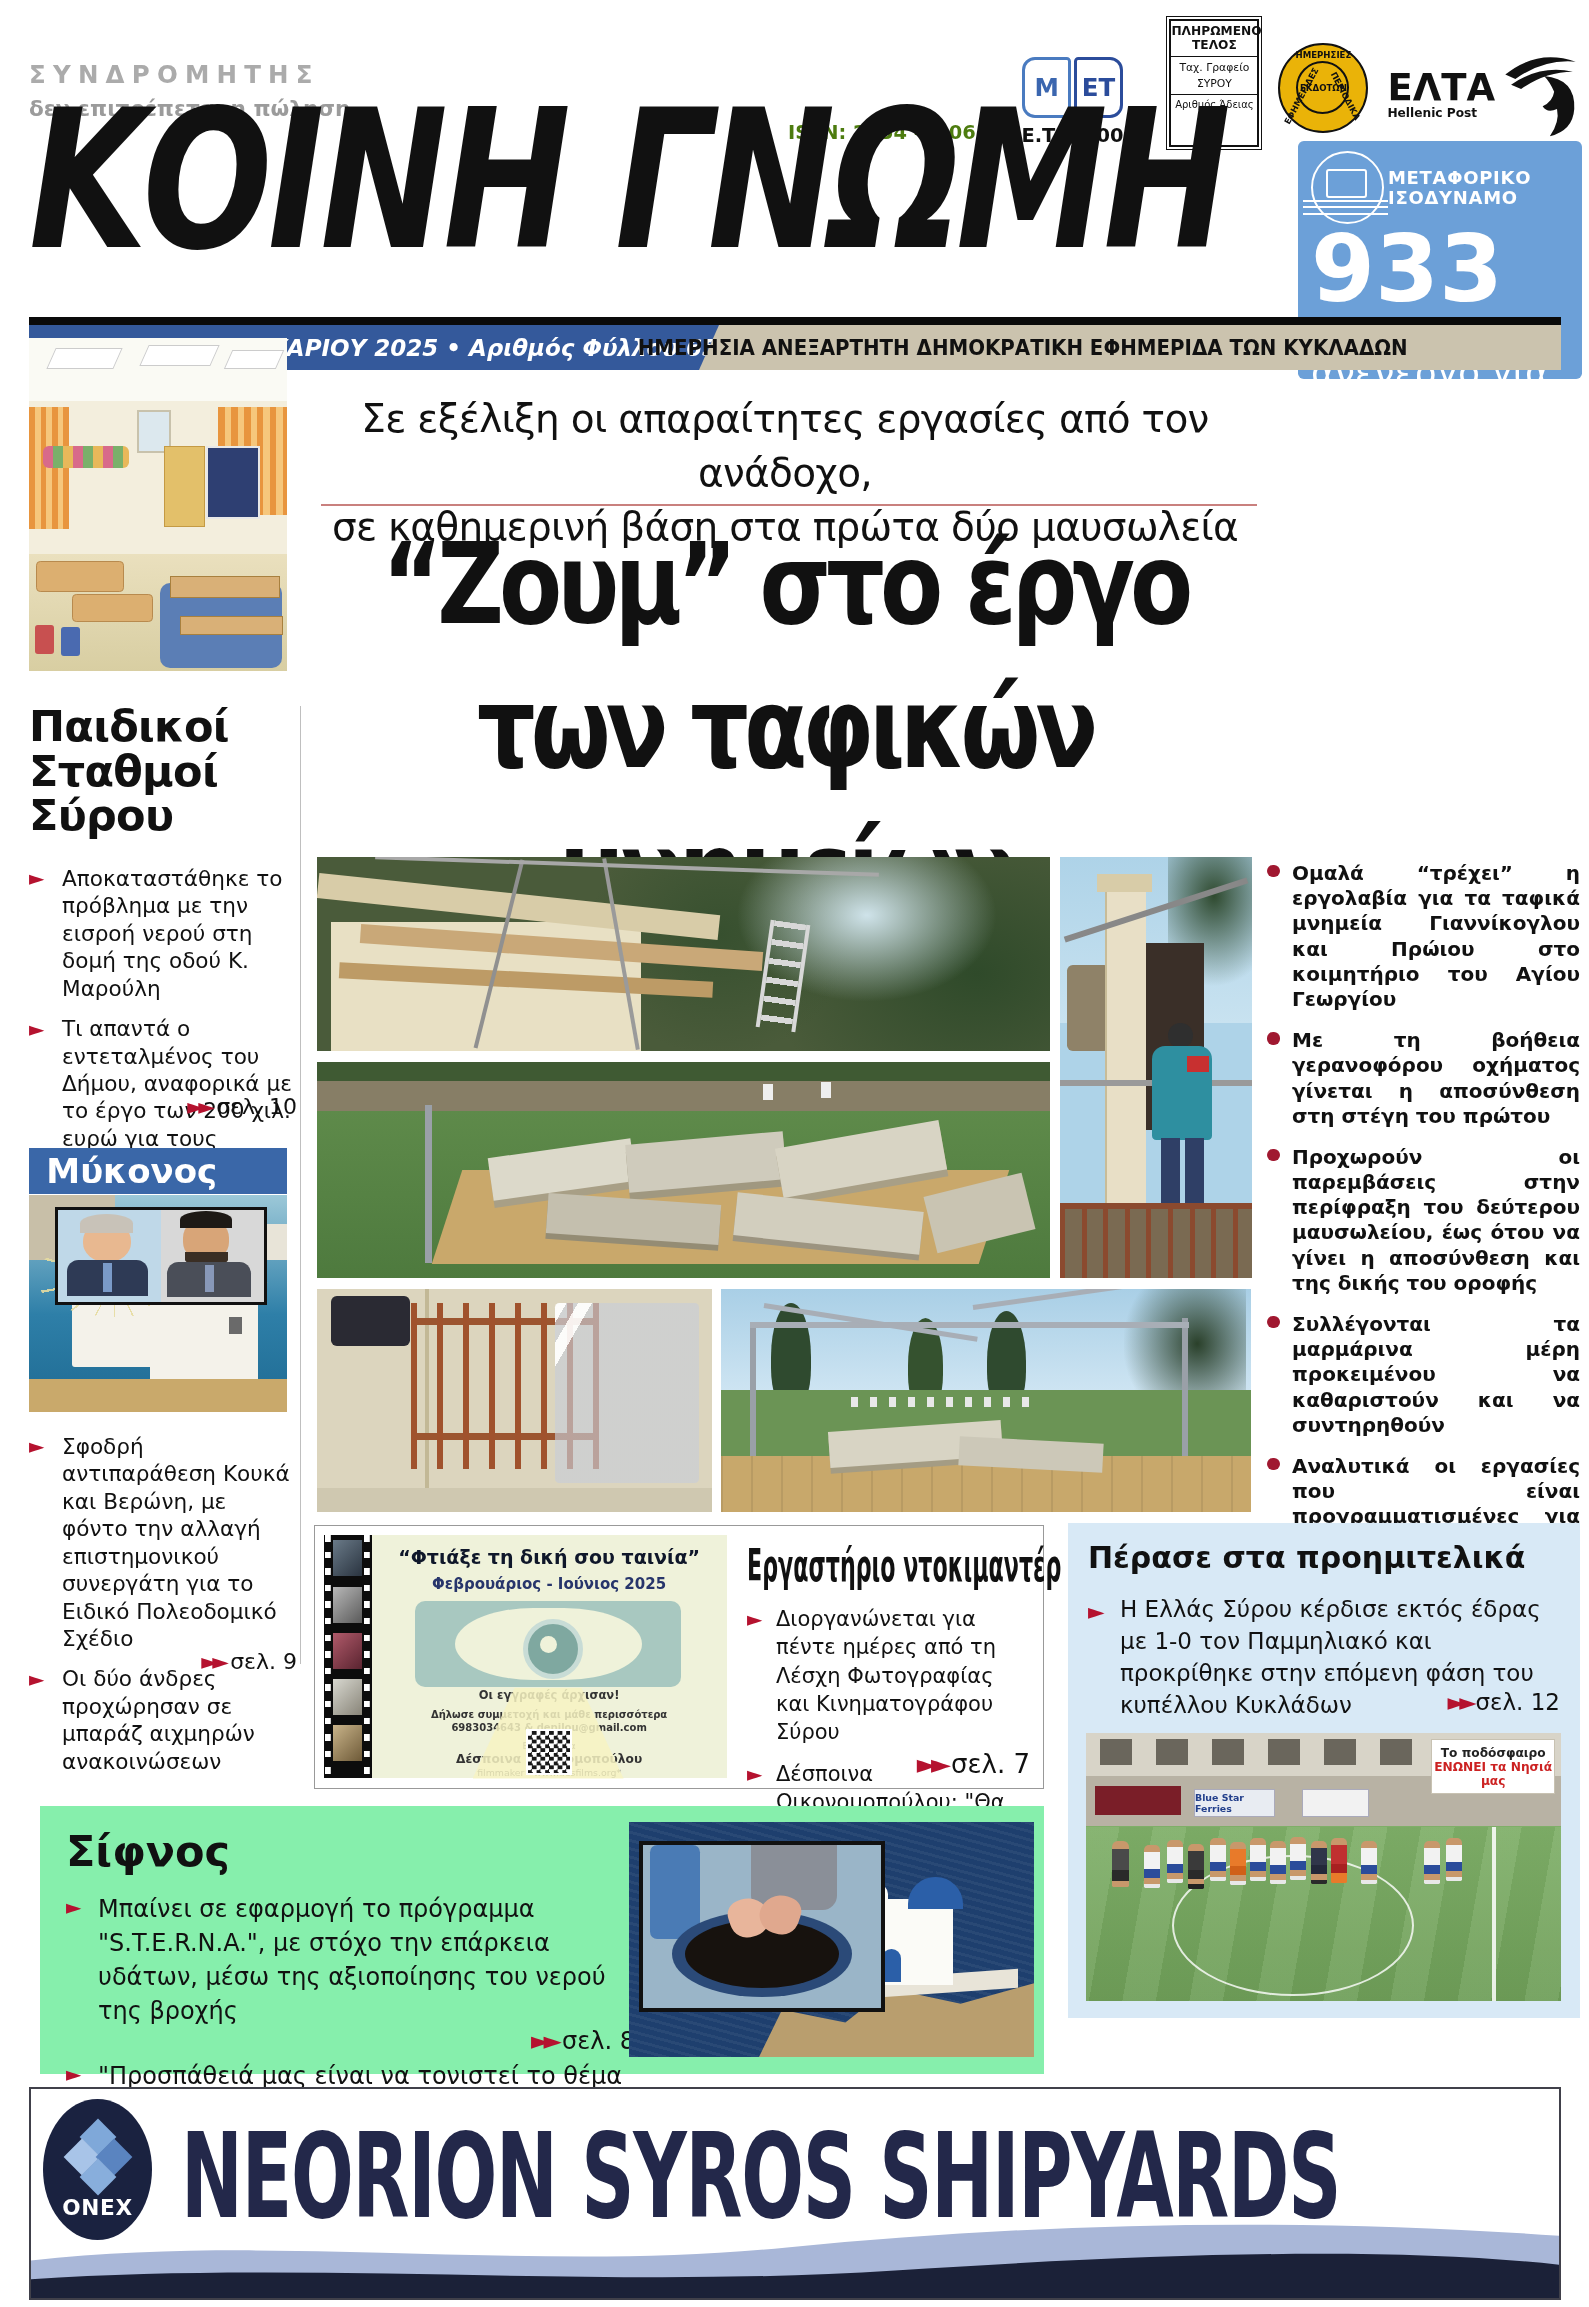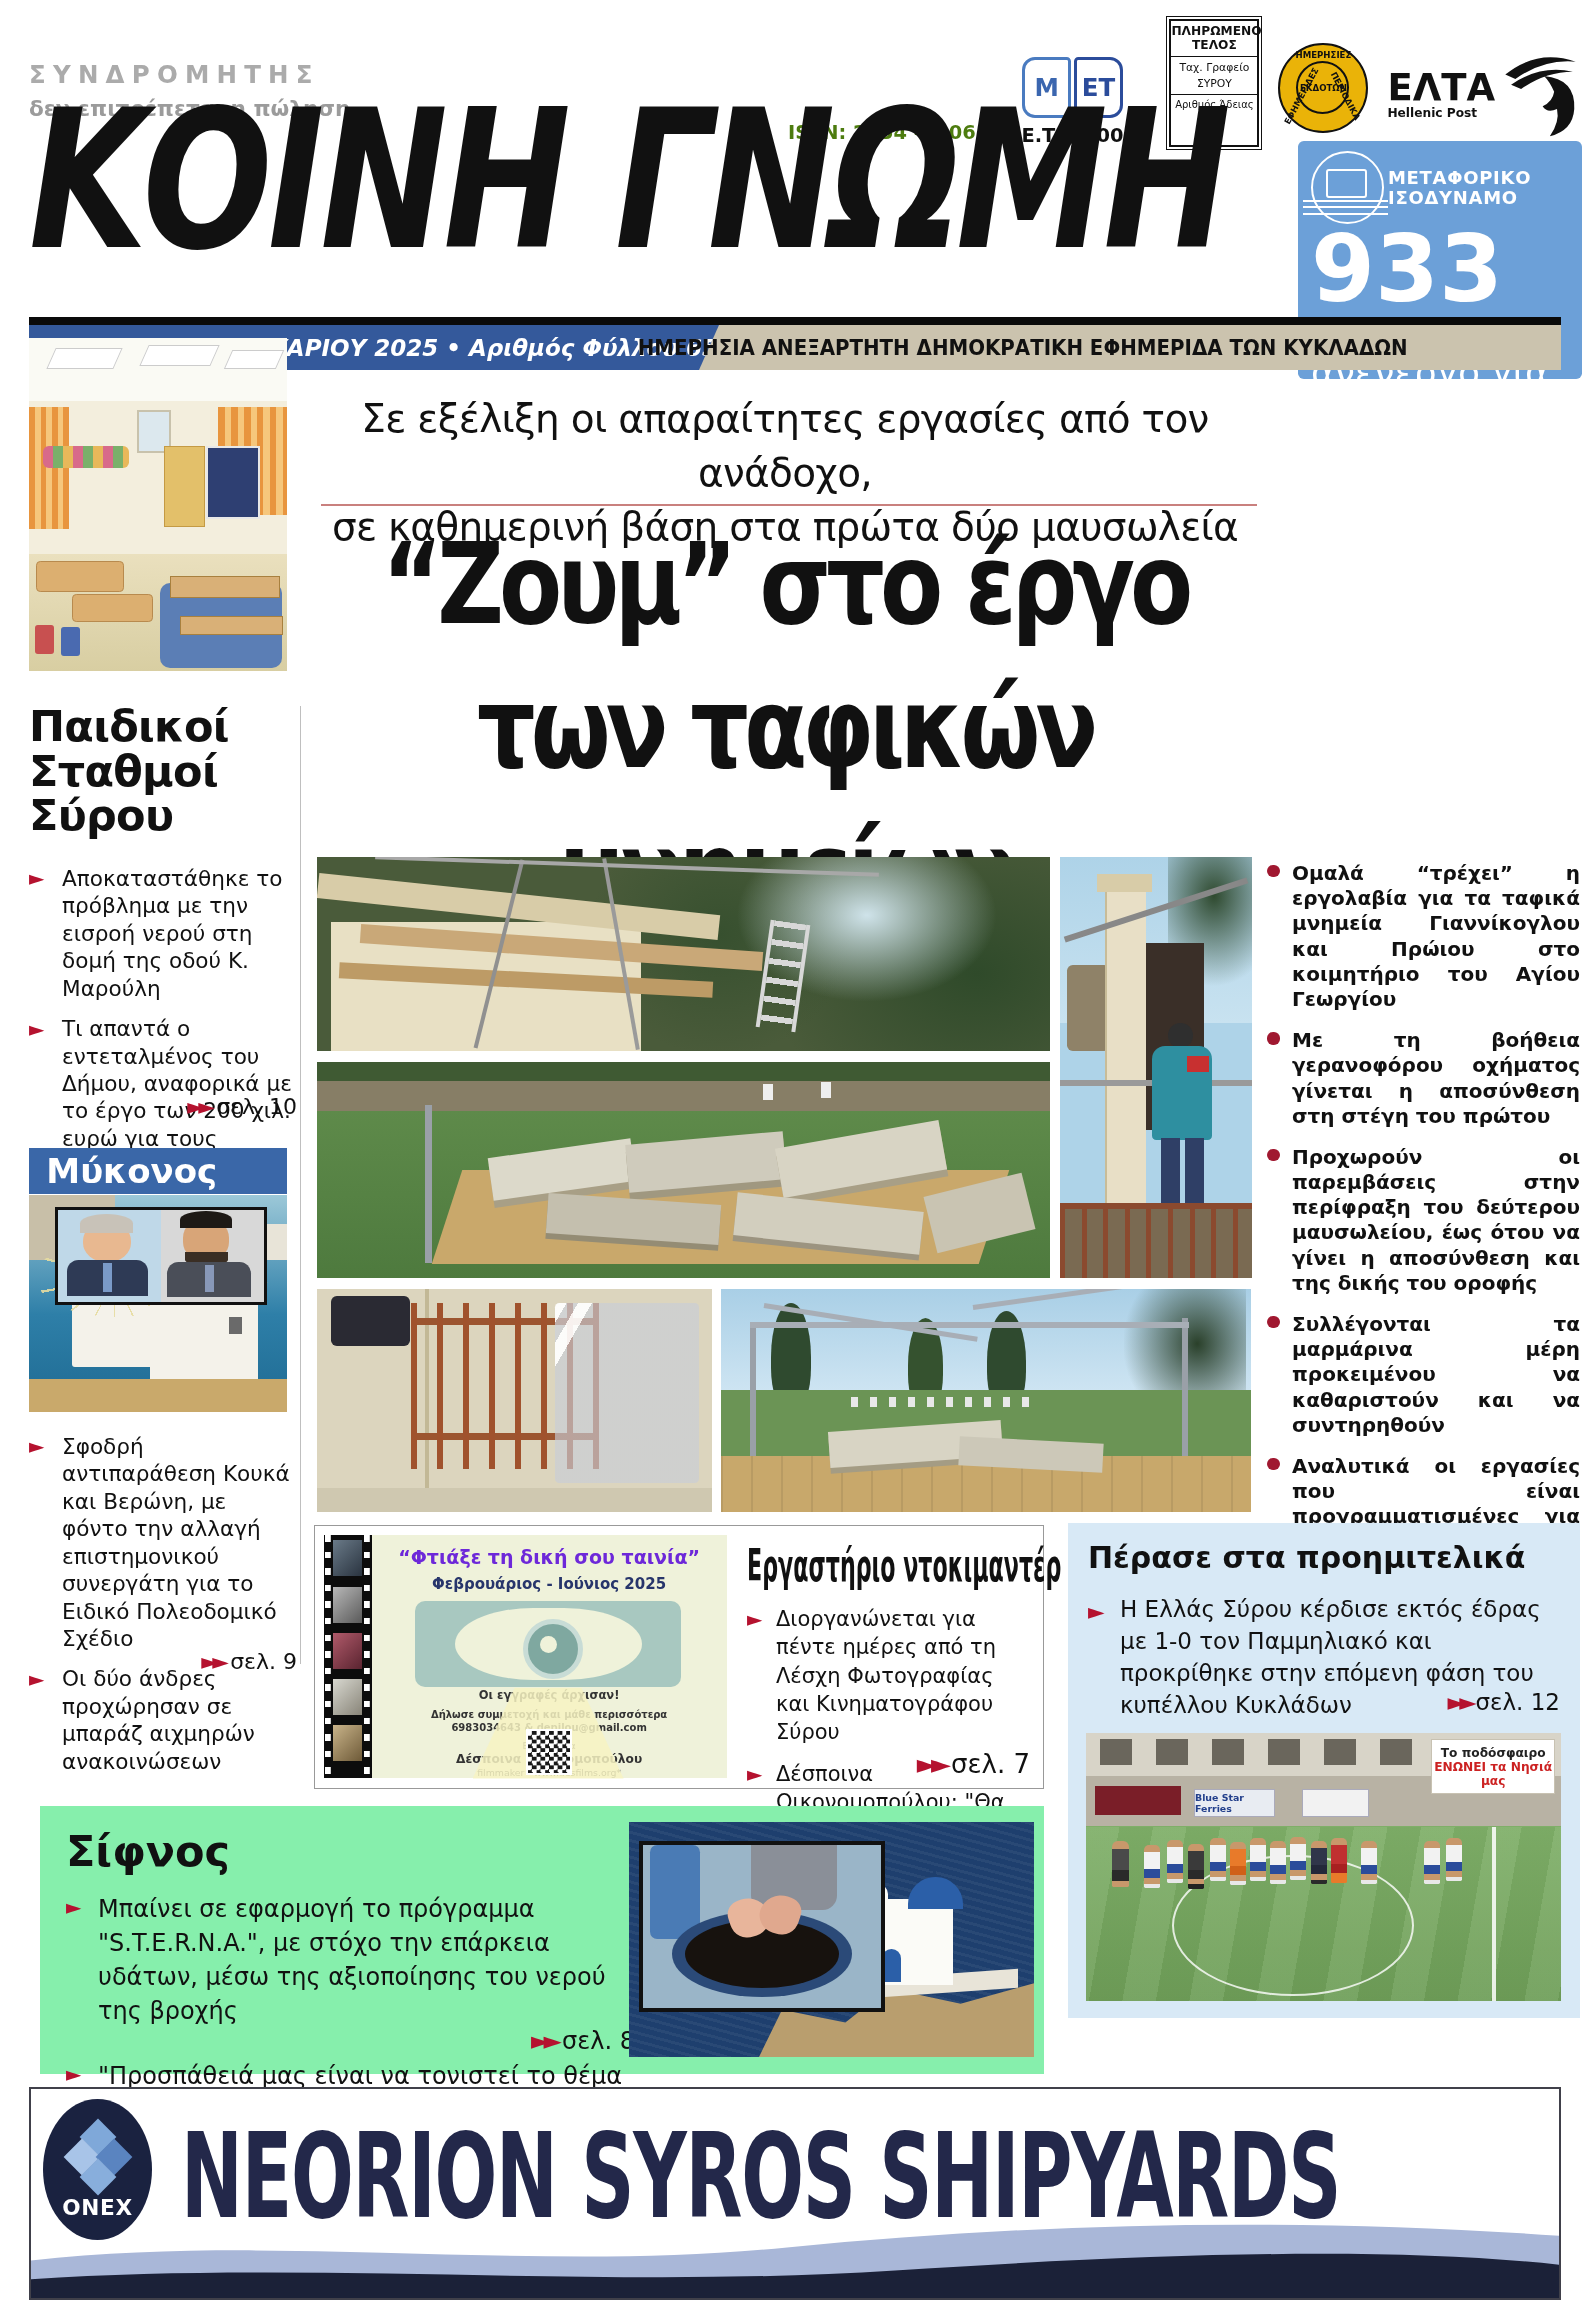--- a/index.html
+++ b/index.html
@@ -96,21 +96,21 @@
   .rb .dot{position:absolute;left:1.4px;top:4.3px;width:12.2px;height:12.2px;border-radius:50%;background:#A01830;}
   .rb .ar{color:#B5122F;letter-spacing:-5px;margin:0 4.3px 0 7.2px;}
   
   .docbox{left:314px;top:1525px;width:730px;height:264px;border:1.4px solid #999;box-sizing:border-box;background:#fff;}
   .poster{position:absolute;left:8.6px;top:8.6px;width:403px;height:243px;background:#EFF2DA;display:flex;}
   .fstrip{width:48px;height:100%;background:#0c0c0c;position:relative;flex:0 0 auto;
      background-image:repeating-linear-gradient(180deg,#fff 0 6.5px,transparent 6.5px 16.6px),repeating-linear-gradient(180deg,#fff 0 6.5px,transparent 6.5px 16.6px);
      background-size:5.8px 100%,5.8px 100%;background-position:1.4px 0,40px 0;background-repeat:repeat-y;}
   .frame{position:absolute;left:9.4px;width:29px;height:36px;}
   .pbody{flex:1;position:relative;text-align:center;}
-  .pq{font-size:19px;font-weight:bold;color:#6d28d9;margin-top:11.5px;}
+  .pq{font-size:19px;font-weight:bold;color:#0f172a;margin-top:11.5px;}
   .pd{font-size:15px;font-weight:bold;color:#27356B;margin-top:7.2px;}
   .eyebox{position:absolute;left:43px;top:66px;width:266px;height:86px;background:#A8C8C0;border-radius:10px;}
   .eyebox .white{position:absolute;left:40px;top:7.2px;width:187px;height:72px;background:#EFF2DA;border-radius:50% 50% 50% 50%/60% 60% 60% 60%;}
   .eyebox .iris{position:absolute;left:108px;top:18px;width:50px;height:50px;border-radius:50%;background:#7FA8A0;border:5.8px solid #C8DCD6;}
   .eyebox .pupil{position:absolute;left:125px;top:35px;width:17.3px;height:17.3px;border-radius:50%;background:#EFF2DA;}
   .beam{position:absolute;left:101px;top:153px;width:151px;height:91px;background:#F7F3C2;
         clip-path:polygon(28% 0,72% 0,100% 100%,0 100%);opacity:.85;}
   .ps1{font-size:11.5px;font-weight:bold;color:#333;margin-top:95px;}
   .ps2{font-size:10px;font-weight:bold;color:#333;margin-top:5.8px;line-height:1.3;}
   .ps3{font-size:9.4px;color:#333;margin-top:5.8px;line-height:1.25;}

